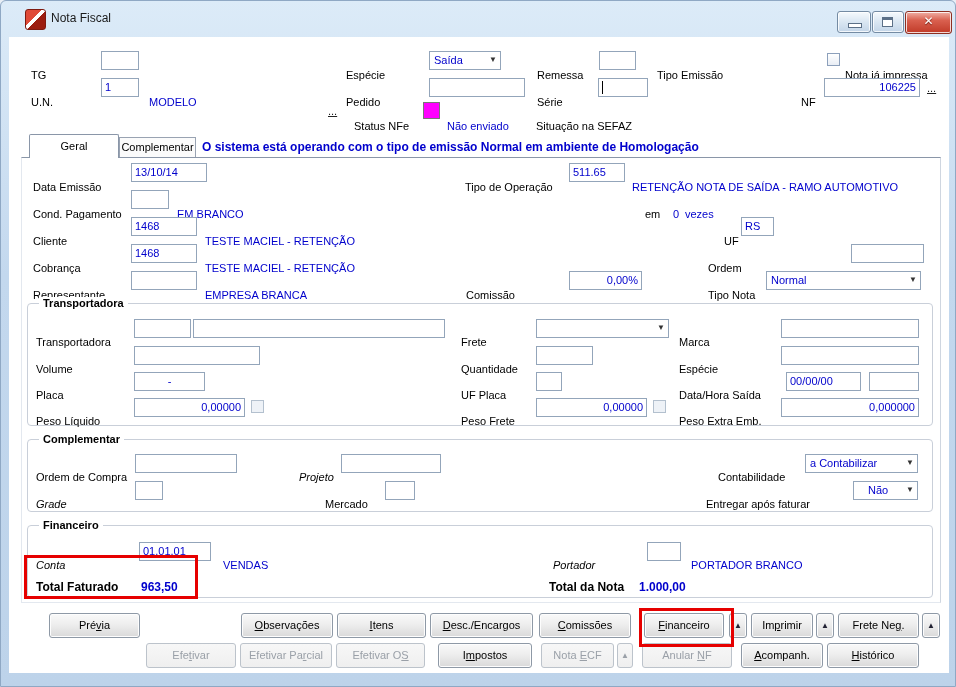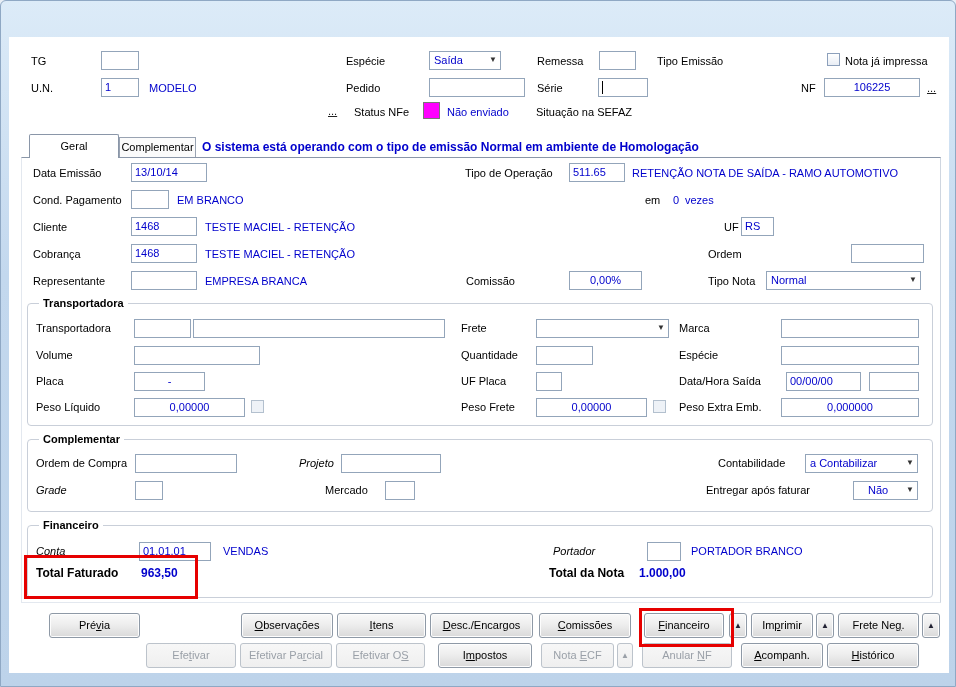--- a/index.html
+++ b/index.html
@@ -11,25 +11,25 @@
     background:linear-gradient(135deg,#e04a38 0 42%,#ffffff 42% 55%,#9c1d10 55%);border:1px solid #7e1a10;}
   #title-text{position:absolute;left:50px;top:10px;font-size:12px;color:#1a1a1a;}
   .capbtn{position:absolute;top:10px;height:20px;border:1px solid #748ba3;border-radius:3px;
     background:linear-gradient(#f6fafd,#dce8f3 45%,#c3d5e8);box-shadow:inset 0 0 0 1px rgba(255,255,255,.8);}
   #btn-min{left:836px;width:32px;} #btn-max{left:871px;width:30px;}
   #btn-close{left:904px;width:45px;height:21px;background:linear-gradient(#f0b0a6,#d9604f 40%,#c03a28);border-color:#8e2f22;}
   #btn-min .glyph{position:absolute;left:10px;top:11px;width:12px;height:3px;background:#fff;border:1px solid #5c7087;}
   #btn-max .glyph{position:absolute;left:9px;top:5px;width:9px;height:8px;background:#fff;border:1px solid #5c7087;box-shadow:inset 0 2px 0 #5c7087;}
   #btn-close .glyph{position:absolute;left:0;top:2px;width:45px;text-align:center;color:#fff;font-size:12px;font-weight:bold;text-shadow:0 1px 1px #701f14;}
   #content{position:absolute;left:8px;top:36px;width:940px;height:636px;background:#ffffff;}
-  .lbl{position:absolute;font-size:11px;color:#000;white-space:nowrap;line-height:13px;}
+  .lbl{position:absolute;font-size:11px;color:#000;white-space:nowrap;line-height:13px;margin-top:14px;}
   .blue{color:#0000cc;} .bold{font-weight:bold;} .it{font-style:italic;}
   .fld{position:absolute;box-sizing:border-box;height:19px;background:#fff;border:1px solid #93a5ba;
     font-size:11px;color:#0000cc;padding:2px 3px;white-space:nowrap;overflow:hidden;line-height:13px;}
-  .fld.right{text-align:center;} .fld.center{text-align:center;}
+  .fld.right{text-align:right;} .fld.center{text-align:center;}
   .combo{position:absolute;box-sizing:border-box;height:19px;background:#fff;border:1px solid #93a5ba;}
   .combo .cval{position:absolute;left:4px;top:2px;font-size:11px;color:#0000cc;white-space:nowrap;line-height:13px;}
   .combo .dd{position:absolute;right:3px;top:3px;font-size:8px;color:#333;}
   .cb{position:absolute;width:13px;height:13px;box-sizing:border-box;border:1px solid #8ca0bb;background:linear-gradient(#fff,#e9eef5);}
   .cb.dis{background:#eef2f7;border-color:#b3c0ce;}
   .swatch{position:absolute;width:17px;height:17px;border:1px solid #777;box-sizing:border-box;}
   .morelink{position:absolute;font-size:11px;color:#222;text-decoration:underline;line-height:13px;cursor:default;}
   .caret{position:absolute;width:1px;height:13px;background:#000;}
   .tab{position:absolute;box-sizing:border-box;text-align:center;font-size:11px;color:#000;}
   #tab-geral{left:28px;top:133px;width:90px;height:24px;background:#fff;border:1px solid #8a96a8;border-bottom:none;border-radius:2px 2px 0 0;line-height:22px;z-index:3;text-align:center;}
@@ -47,20 +47,33 @@
   .btn.arrow.dis{color:#9aa0a8;}
   .btn u{text-decoration:underline;}
   .r1{top:612px;} .r2{top:642px;}
   .annot{position:absolute;border:3px solid #e60000;pointer-events:none;z-index:5;}
 </style>
 </head>
 <body>
 
 <div id="window">
 
+  <div id="titlebar">
+    <div id="app-icon"></div>
+    <span id="title-text">Nota Fiscal</span>
+    <div class="capbtn" id="btn-min">
+        <span class="glyph"></span>
+      </div>
+    <div class="capbtn" id="btn-max">
+        <span class="glyph"></span>
+      </div>
+    <div class="capbtn" id="btn-close">
+        <span class="glyph">✕</span>
+      </div>
+  </div>
 
   <div id="content"></div>
 
   <span class="lbl" style="left:30px;top:54px">TG</span>
   <div class="fld" style="left:100px;top:50px;width:38px"></div>
   <span class="lbl" style="left:345px;top:54px">Espécie</span>
   <div class="combo" style="left:428px;top:50px;width:72px">
     <span class="cval">Saída</span>
     <span class="dd">▼</span>
   </div>

